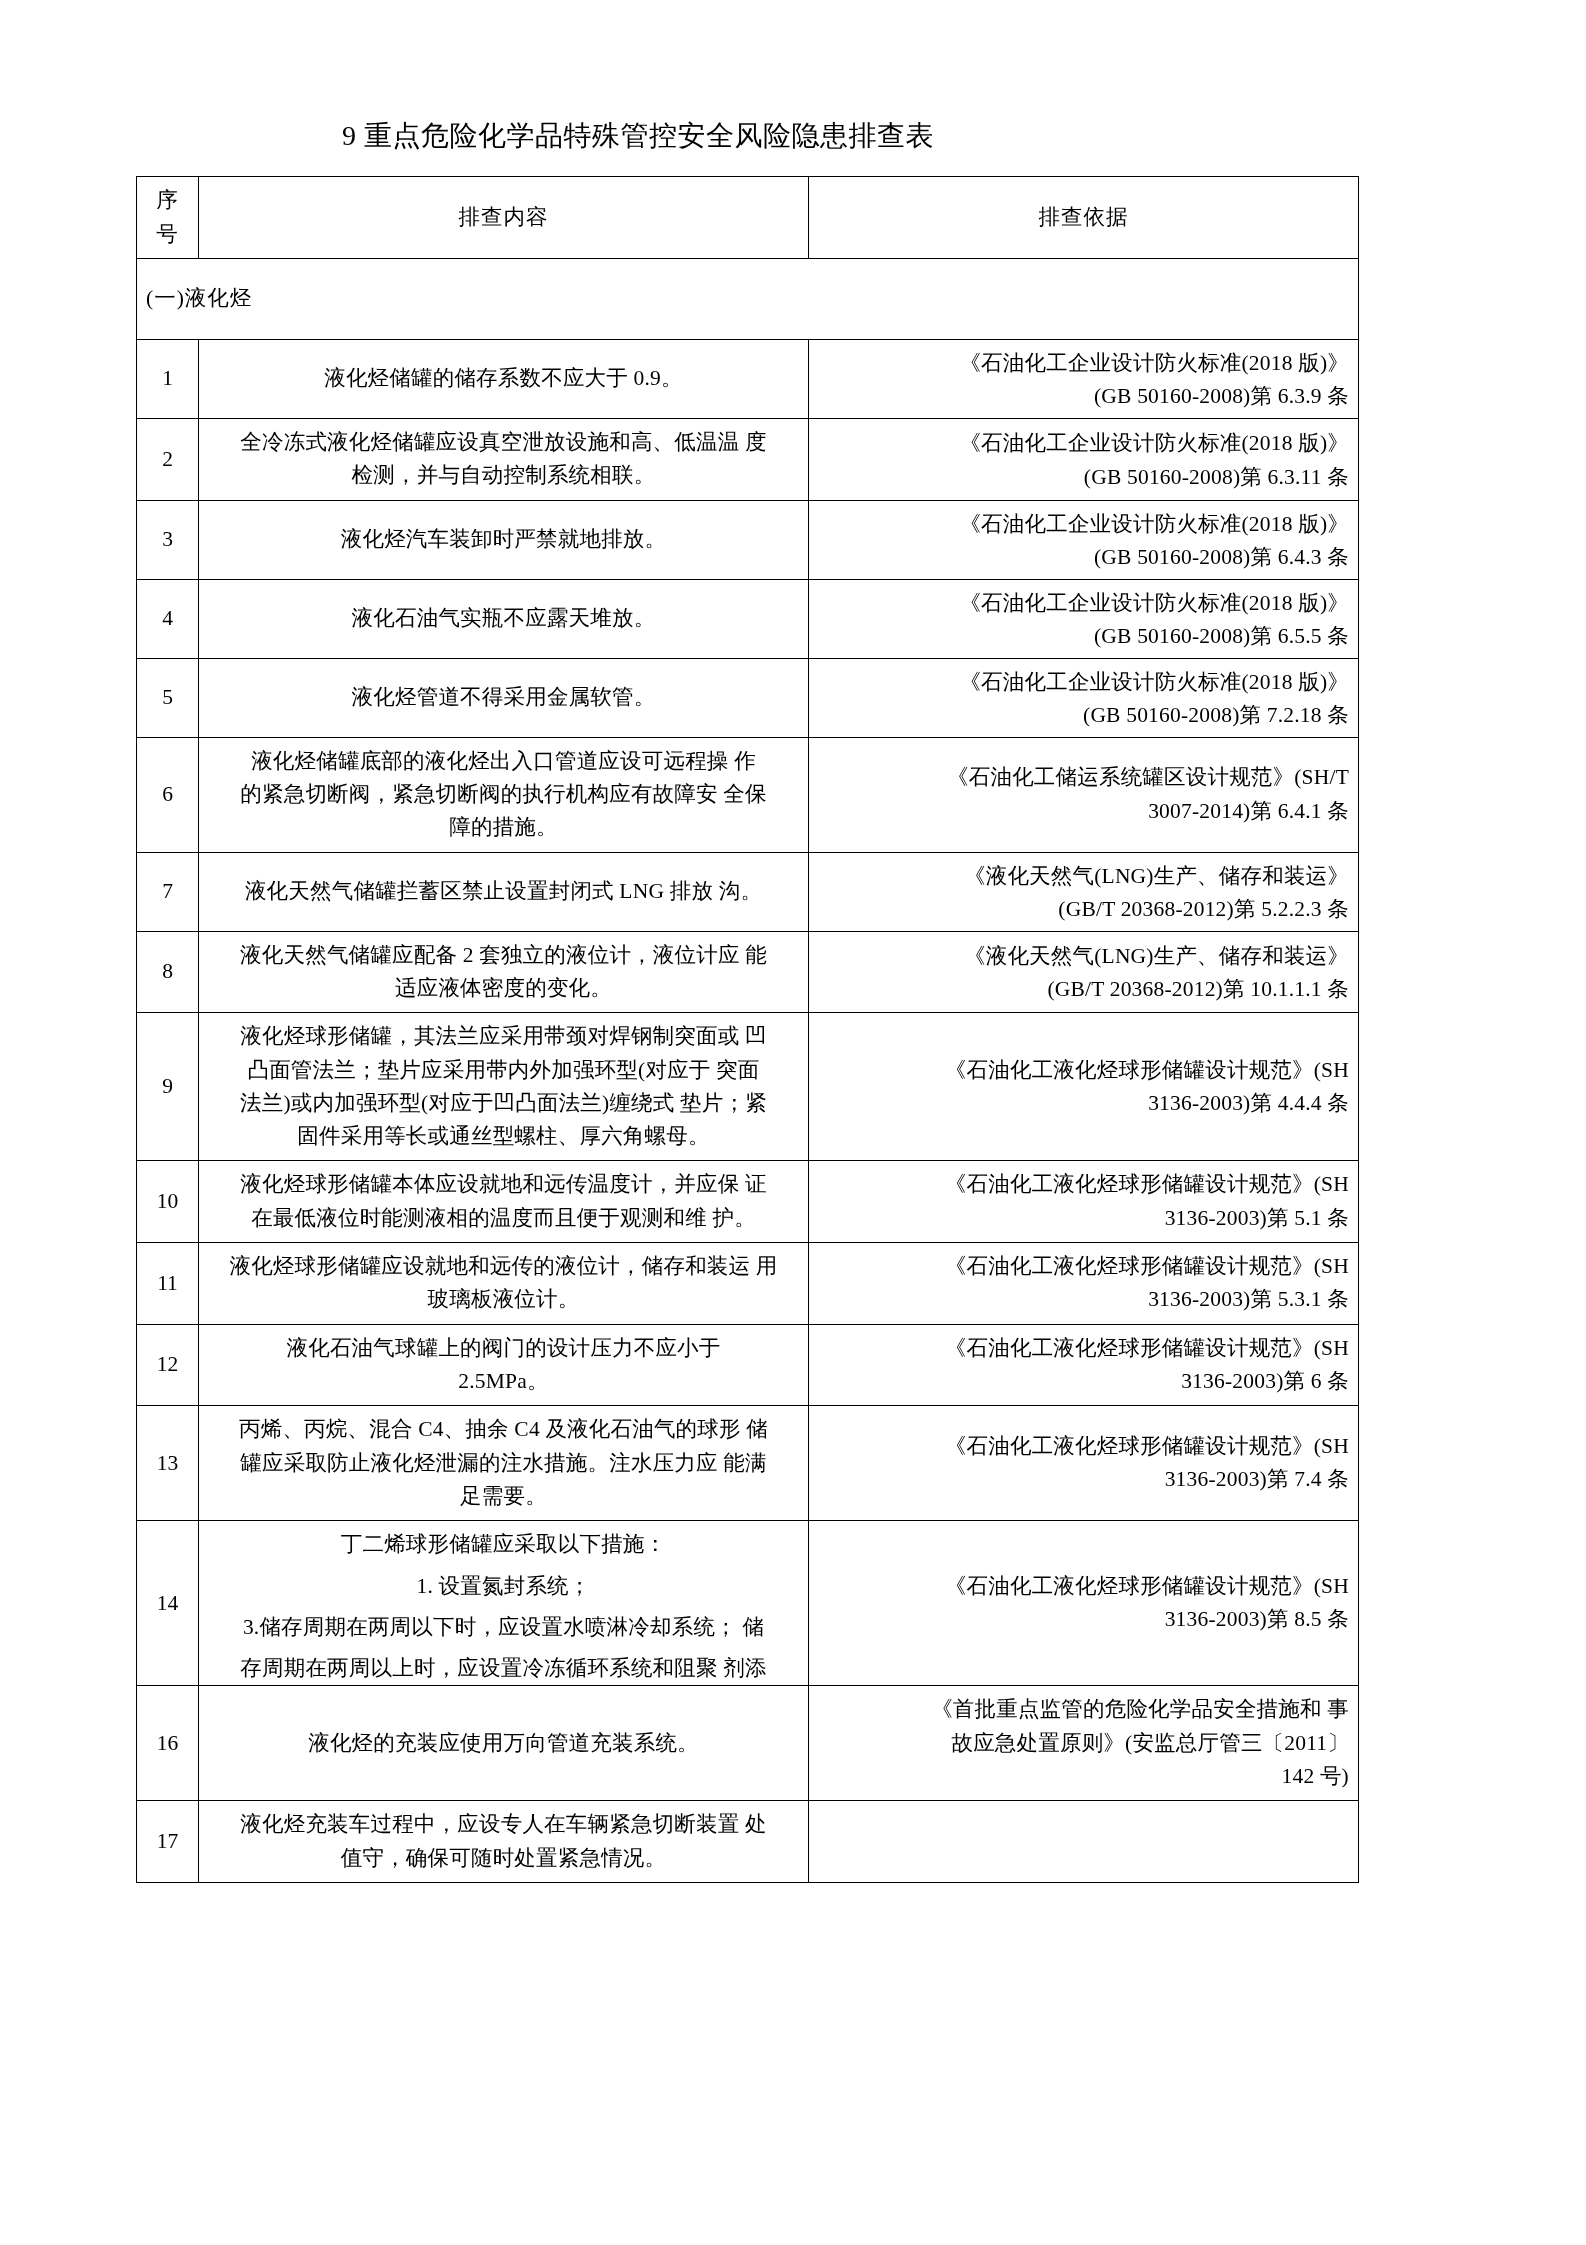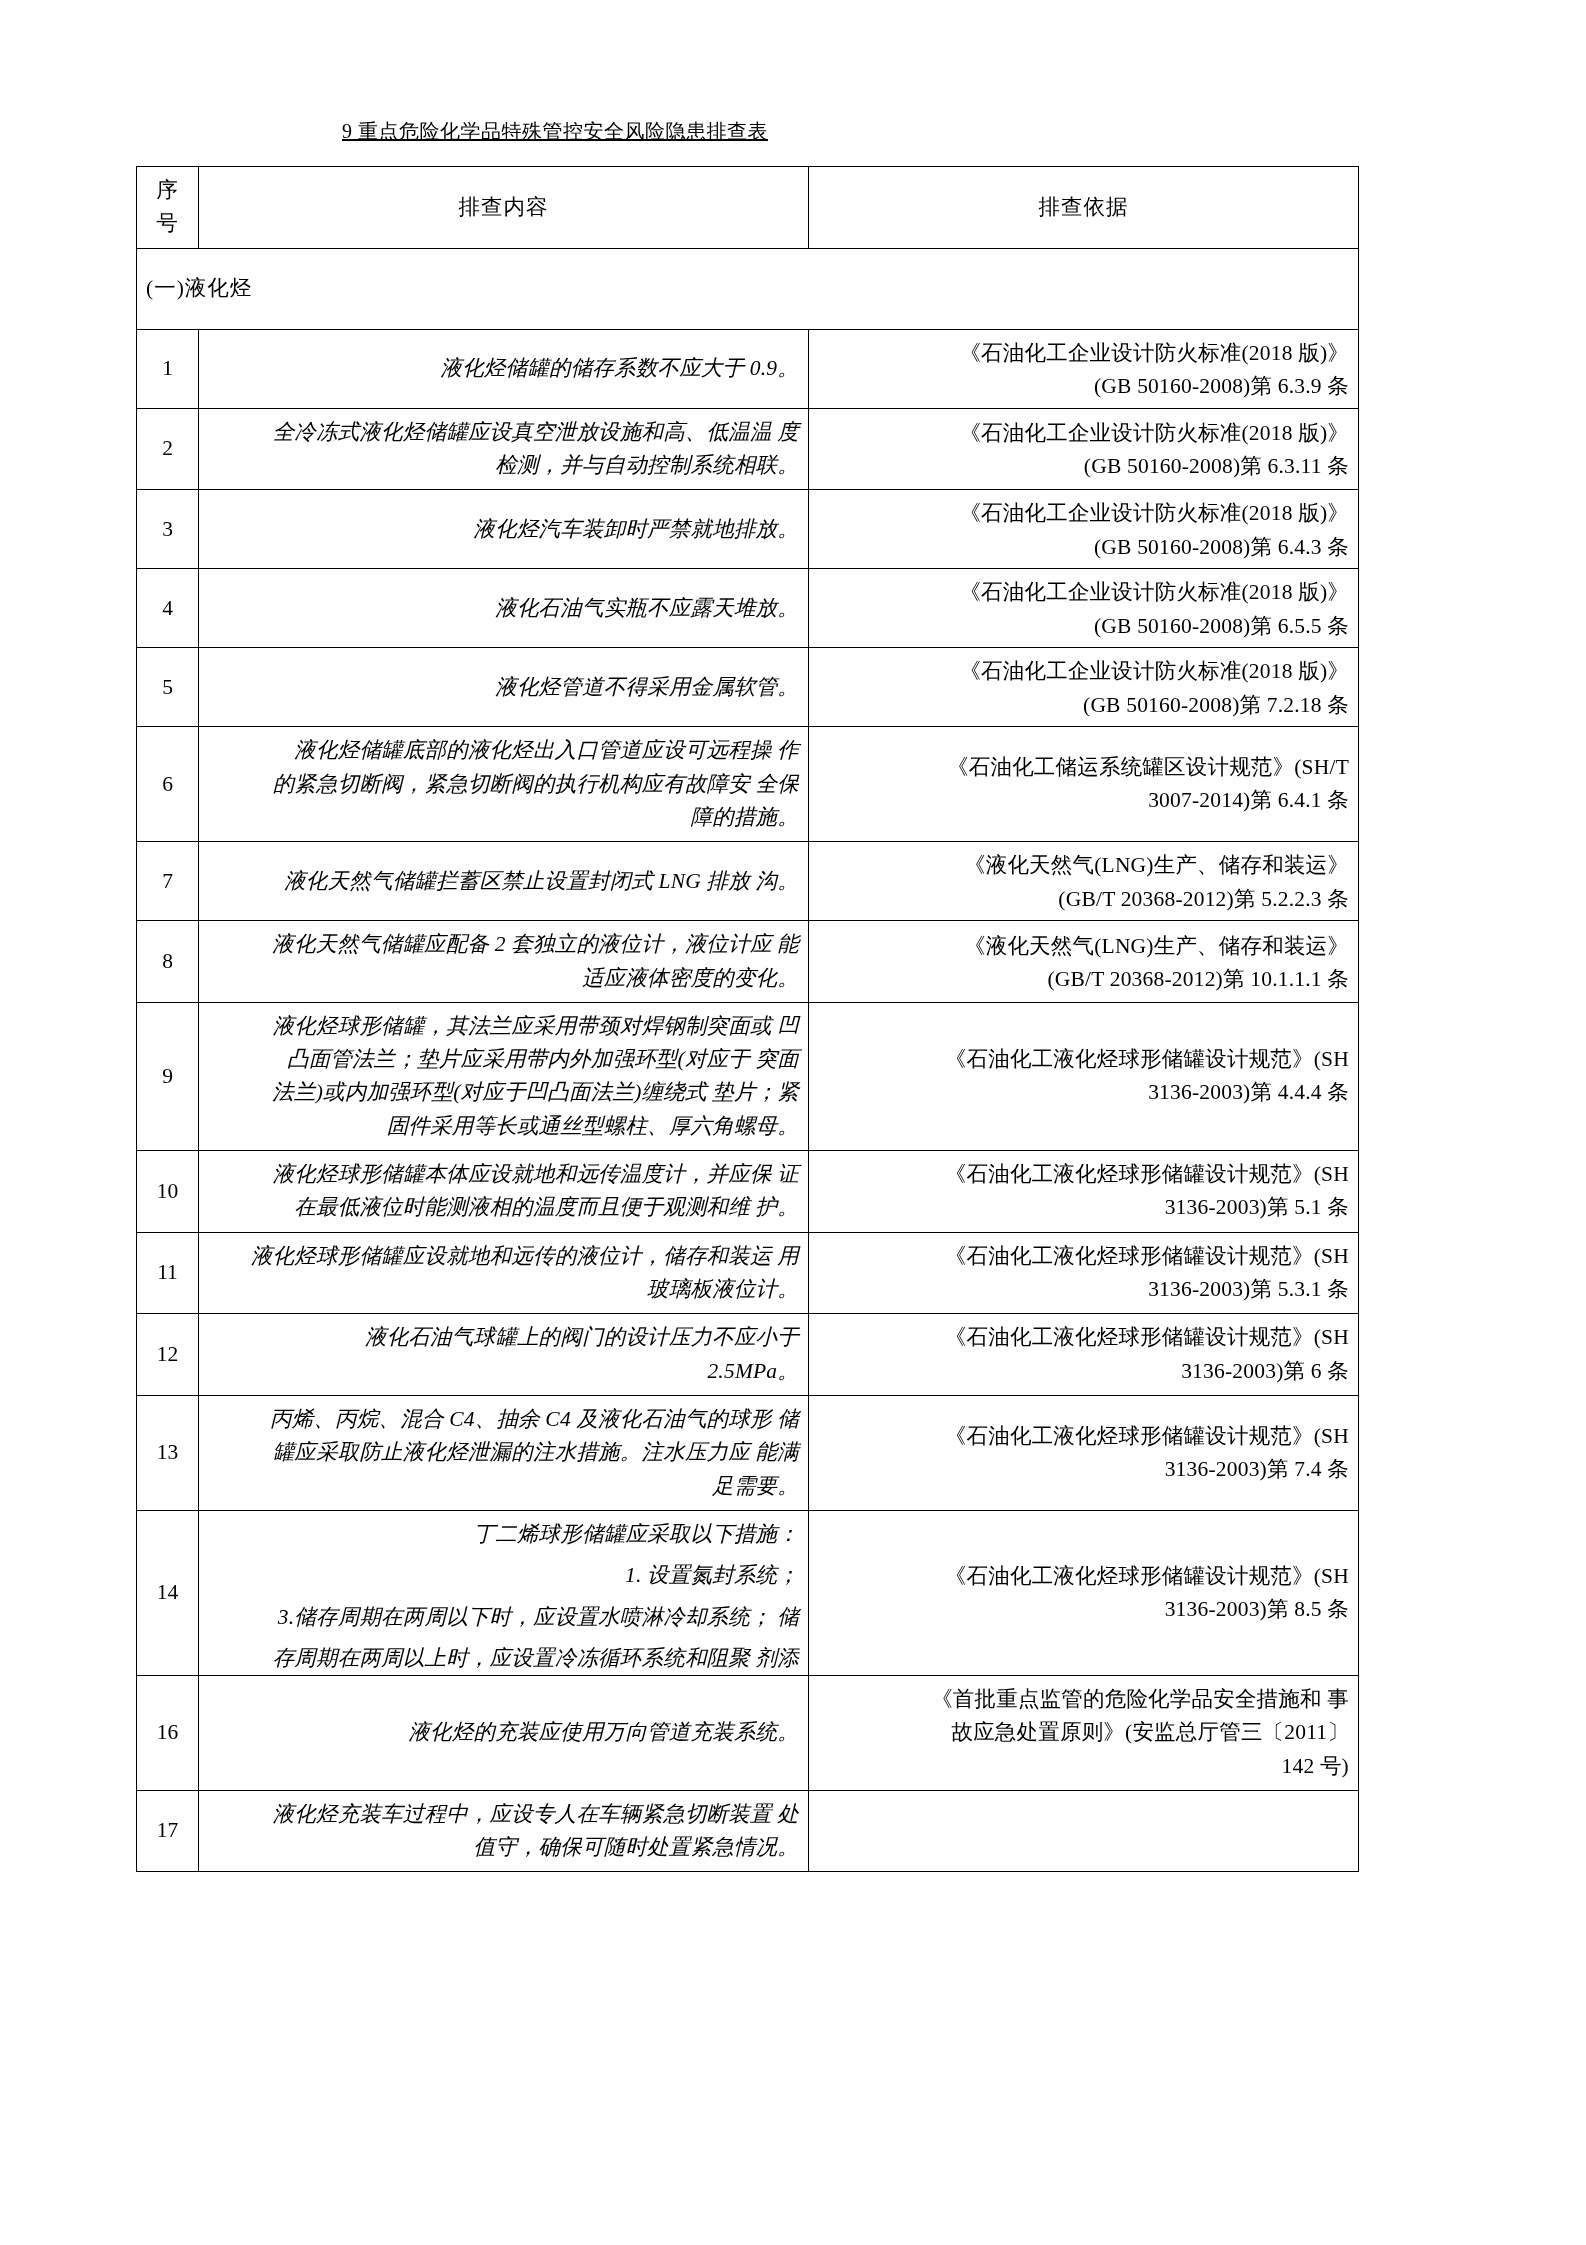--- a/index.html
+++ b/index.html
@@ -13,27 +13,26 @@
     color: #000000;
   }
   .page {
     width: 1586px;
     min-height: 2245px;
     box-sizing: border-box;
     padding: 118px 120px 60px 120px;
     background: #ffffff;
   }
   .doc-title {
-    font-size: 20px;
+    font-size: 28px;
     line-height: 1.3;
     margin: 0 0 22px 0;
     padding-left: 222px;
     font-weight: normal;
     letter-spacing: 0.5px;
-    text-decoration: underline;
   }
   table.checklist {
     border-collapse: collapse;
     width: 1222px;
     table-layout: fixed;
     margin: 16px;
   }
   table.checklist col.c-no { width: 62px; }
   table.checklist col.c-content { width: 610px; }
   table.checklist col.c-basis { width: 550px; }
@@ -57,23 +56,22 @@
     height: 66px;
     font-size: 23px;
     letter-spacing: 1px;
   }
   .num {
     text-align: center;
     font-size: 22px;
     font-family: "Liberation Serif", serif;
   }
   .content {
-    text-align: right;
+    text-align: center;
     letter-spacing: 0.2px;
-    font-style: italic;
   }
   .basis {
     text-align: right;
     letter-spacing: 0.2px;
   }
   .basis .ln { display: block; }
   .content .ln { display: block; }
   .clip-basis {
     max-height: 64px;
   }

